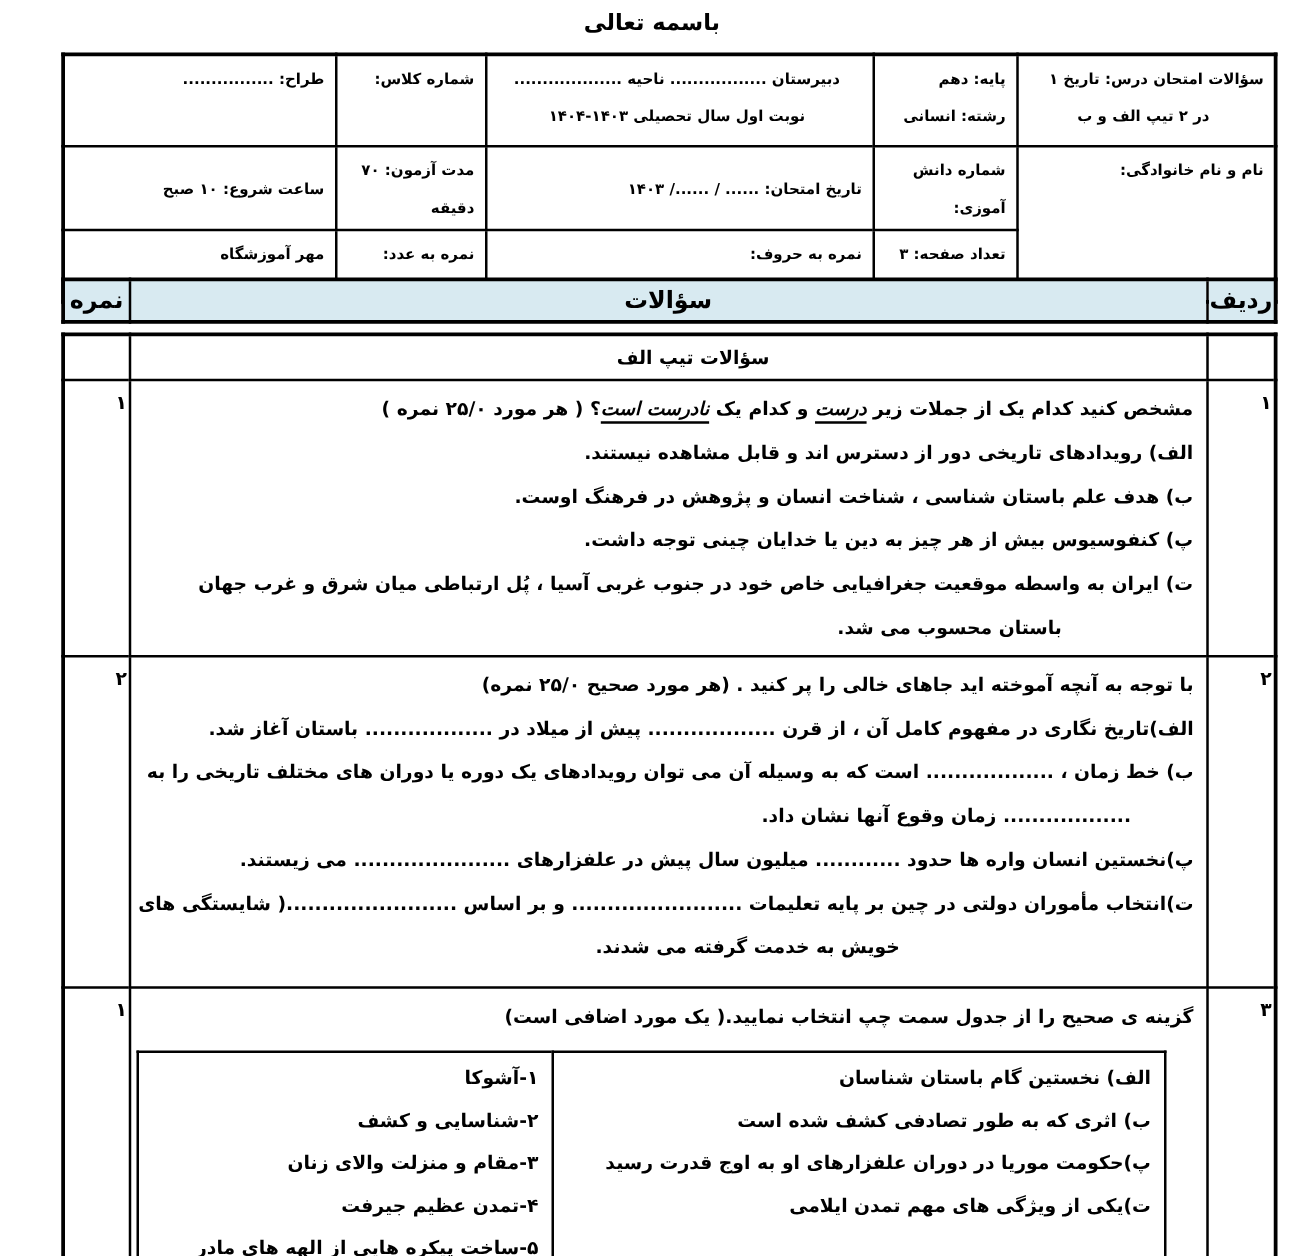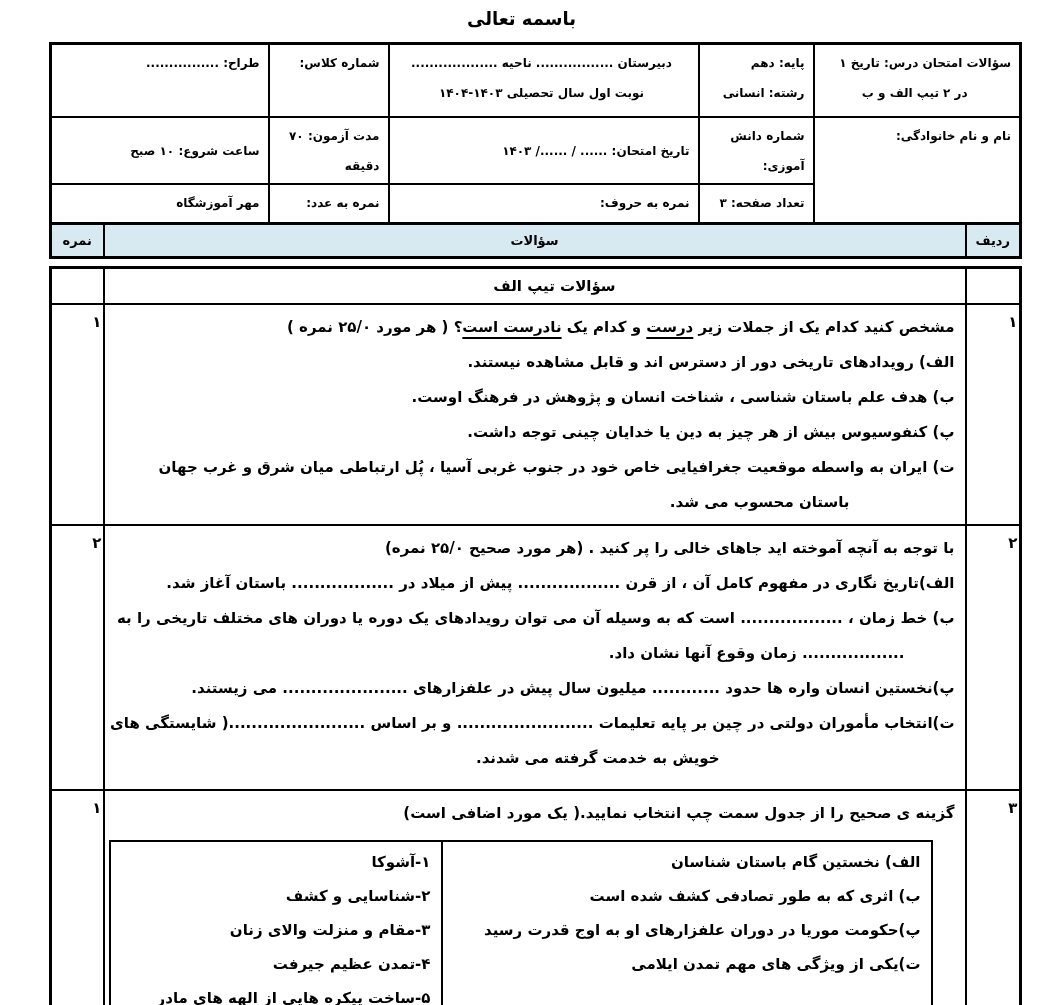--- a/index.html
+++ b/index.html
@@ -18,33 +18,33 @@
   .header-table td{border:2px solid #000;font-size:12px;padding:3px 8px 2px 4px;vertical-align:middle;line-height:30px;}
   .header-table tr.r1 td{height:66px;vertical-align:top;}
   .header-table tr.r2 td{height:33px;}
   .header-table tr.r3 td{height:50px;vertical-align:top;}
   .cell-center{text-align:center;margin-left:36px;}
   .line2-center{text-align:center;}
   .vtop{vertical-align:top !important;}
 
   
   .grid-head{position:absolute;top:222px;right:21px;width:970px;border:3px solid #000;}
-  .grid-head td{border:2px solid #000;background:var(--header-bg,#d8eaf1);text-align:center;font-size:13px;height:31px;line-height:31px;padding:0;}
+  .grid-head td{border:2px solid #000;background:var(--header-bg,#d8eaf1);text-align:center;font-size:19px;height:31px;line-height:31px;padding:0;}
 
   
   .main-table{position:absolute;top:266px;right:21px;width:970px;border:3px solid #000;}
   .main-table td{border:2px solid #000;font-size:15px;vertical-align:top;padding-left:41px;}
   .num-cell{text-align:center;padding-top:8px;}
   .q-cell{padding:5px 10px 0 6px;}
   .section-cell{height:32px;text-align:center;line-height:32px;font-size:16px;}
   .qline{line-height:35px;white-space:nowrap;}
   .cont-a{padding-right:105px;}
   .cont-b{padding-right:50px;}
   .cont-c{padding-right:235px;}
-  .ul{text-decoration:underline;text-underline-offset:5px;text-decoration-thickness:2px;}
+  .ul{text-decoration:underline;text-underline-offset:5px;text-decoration-thickness:2px;font-style:italic;}
   .h-q1{height:210px;} .h-q2{height:254px;} .h-q3{height:230px;}
 
   
   .match-table{margin:9px 22px 0 0;width:782px;border:2px solid #000;}
   .match-table td{border:2px solid #000;padding:3px 10px 6px;vertical-align:top;font-size:15px;}
   .match-col-right{width:468px;}
   .match-col-left{width:310px;}
   .match-line{line-height:34px;white-space:nowrap;}
 </style>
 </head>

